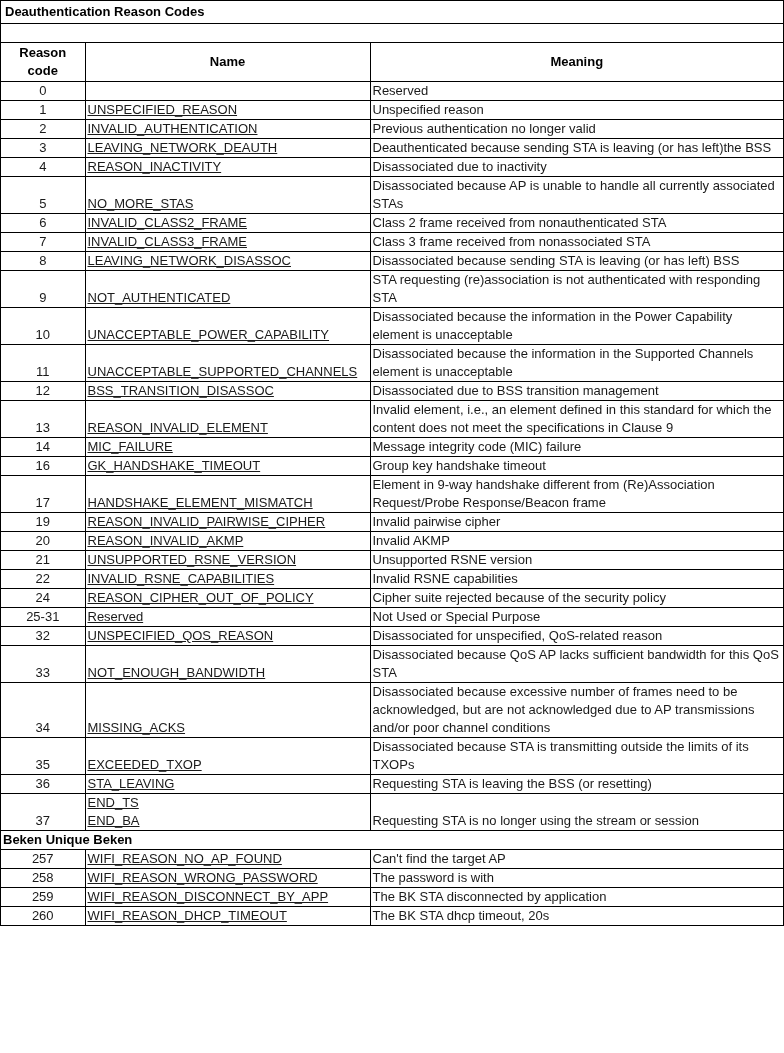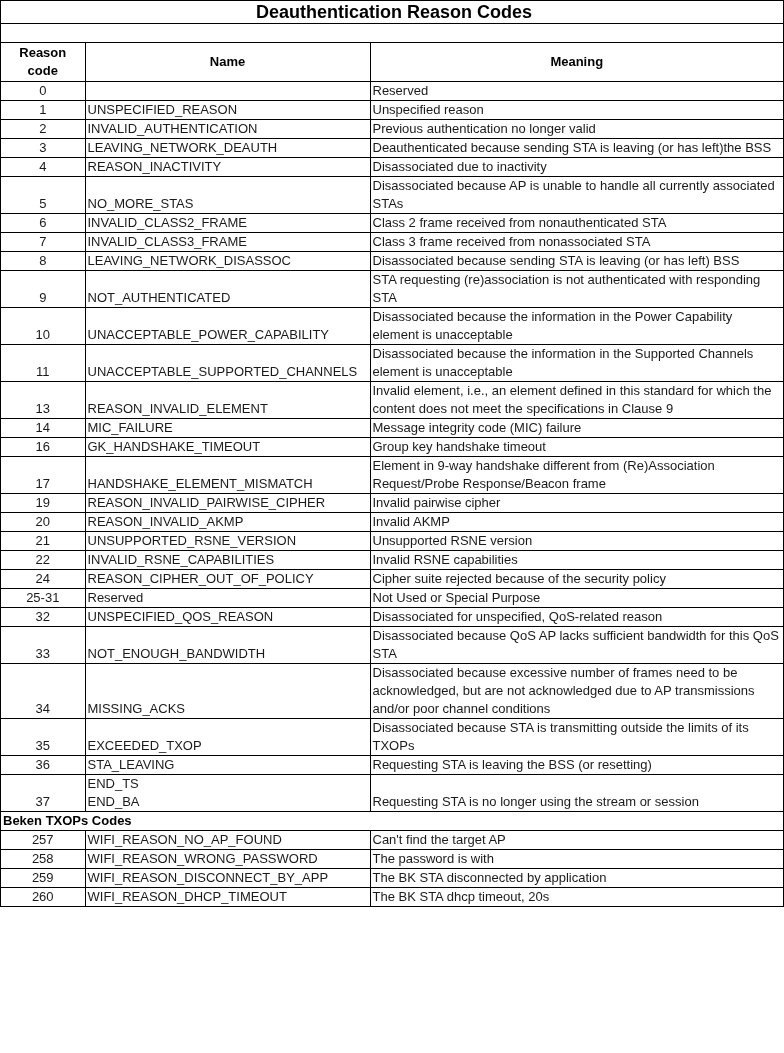--- a/index.html
+++ b/index.html
@@ -2,42 +2,42 @@
 <html><head>
 <meta charset="utf-8">
 <style>
   html,body { margin:0; padding:0; background:#ffffff; }
   body { font-family:"Liberation Sans","DejaVu Sans",sans-serif; color:#1a1a1a; }
   .sheet {
     width:784px; box-sizing:border-box;
     border:1px solid #000000; background:#ffffff;
   }
   .sheet-title {
-    font-size:18px; font-weight:bold; line-height:22px; height:22px;
+    font-size:13px; font-weight:bold; line-height:22px; height:22px;
     padding:0 0 0 4px; border-bottom:1px solid #000000; color:#000000;
-    overflow:hidden; white-space:nowrap;text-align:center;
+    overflow:hidden; white-space:nowrap;
   }
   .spacer-row { height:18px; border-bottom:1px solid #000000; }
   table { width:100%; border-collapse:collapse; table-layout:fixed; }
   col.c-code { width:84px; }
   col.c-name { width:285px; }
   col.c-meaning { width:auto; }
   th, td {
     border-right:1px solid #000000; border-bottom:1px solid #000000;
     font-size:13px; line-height:18px; padding:0 2px;
     overflow:hidden; word-wrap:break-word;
   }
   th:last-child, td:last-child { border-right:none; }
   thead th {
     font-weight:bold; text-align:center; vertical-align:middle;
     padding:1px 2px; color:#000000;
   }
   tbody td { vertical-align:bottom; }
   td.col-code { text-align:center; }
-  td.col-name { white-space:pre-line; }
+  td.col-name { white-space:pre-line;text-decoration:underline; }
   
   #main-table tbody tr:nth-child(4) td { vertical-align:middle; }
   .section-title {
     font-size:13px; font-weight:bold; line-height:18px; height:18px;
     padding:0 0 0 2px; border-bottom:1px solid #000000; color:#000000;
   }
   #beken-table tr:last-child td { border-bottom:none;margin-left:36px; }
 </style>
 </head>
 <body>
@@ -116,20 +116,25 @@
           <td class="col-code">10</td>
           <td class="col-name">UNACCEPTABLE_POWER_CAPABILITY</td>
           <td class="col-meaning">Disassociated because the information in the Power Capability element is unacceptable</td>
         </tr>
         <tr>
           <td class="col-code">11</td>
           <td class="col-name">UNACCEPTABLE_SUPPORTED_CHANNELS</td>
           <td class="col-meaning">Disassociated because the information in the Supported Channels element is unacceptable</td>
         </tr>
         <tr>
+          <td class="col-code">12</td>
+          <td class="col-name">BSS_TRANSITION_DISASSOC</td>
+          <td class="col-meaning">Disassociated due to BSS transition management</td>
+        </tr>
+        <tr>
           <td class="col-code">13</td>
           <td class="col-name">REASON_INVALID_ELEMENT</td>
           <td class="col-meaning">Invalid element, i.e., an element defined in this standard for which the content does not meet the specifications in Clause 9</td>
         </tr>
         <tr>
           <td class="col-code">14</td>
           <td class="col-name">MIC_FAILURE</td>
           <td class="col-meaning">Message integrity code (MIC) failure</td>
         </tr>
         <tr>
@@ -199,21 +204,21 @@
         </tr>
         <tr>
           <td class="col-code">37</td>
           <td class="col-name">END_TS
 END_BA</td>
           <td class="col-meaning">Requesting STA is no longer using the stream or session</td>
         </tr>
       </tbody>
   </table>
 
-  <div class="section-title">Beken TXOPs Codes</div>
+  <div class="section-title">Beken Unique Beken</div>
 
   <table id="beken-table">
     <colgroup>
       <col class="c-code">
         <col class="c-name">
         <col class="c-meaning">
     </colgroup>
     <tbody id="beken-tbody">
         <tr>
           <td class="col-code">257</td>

